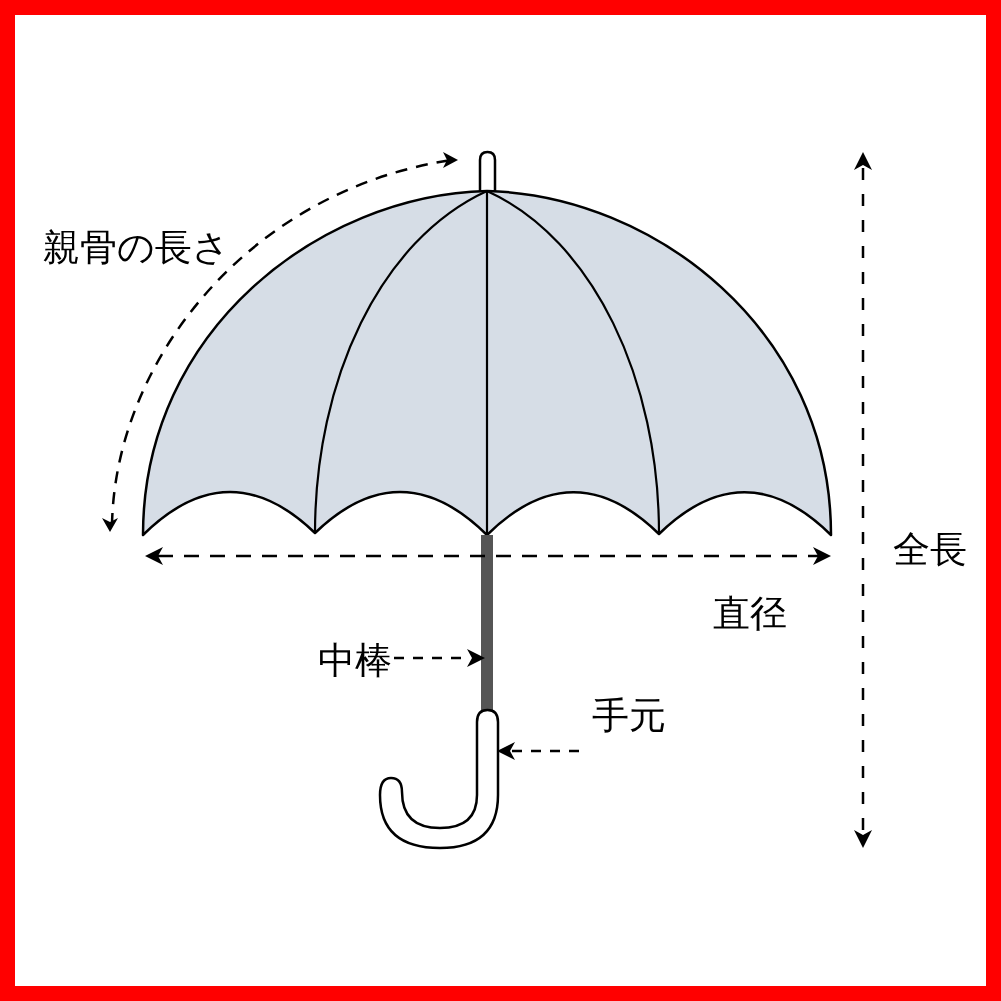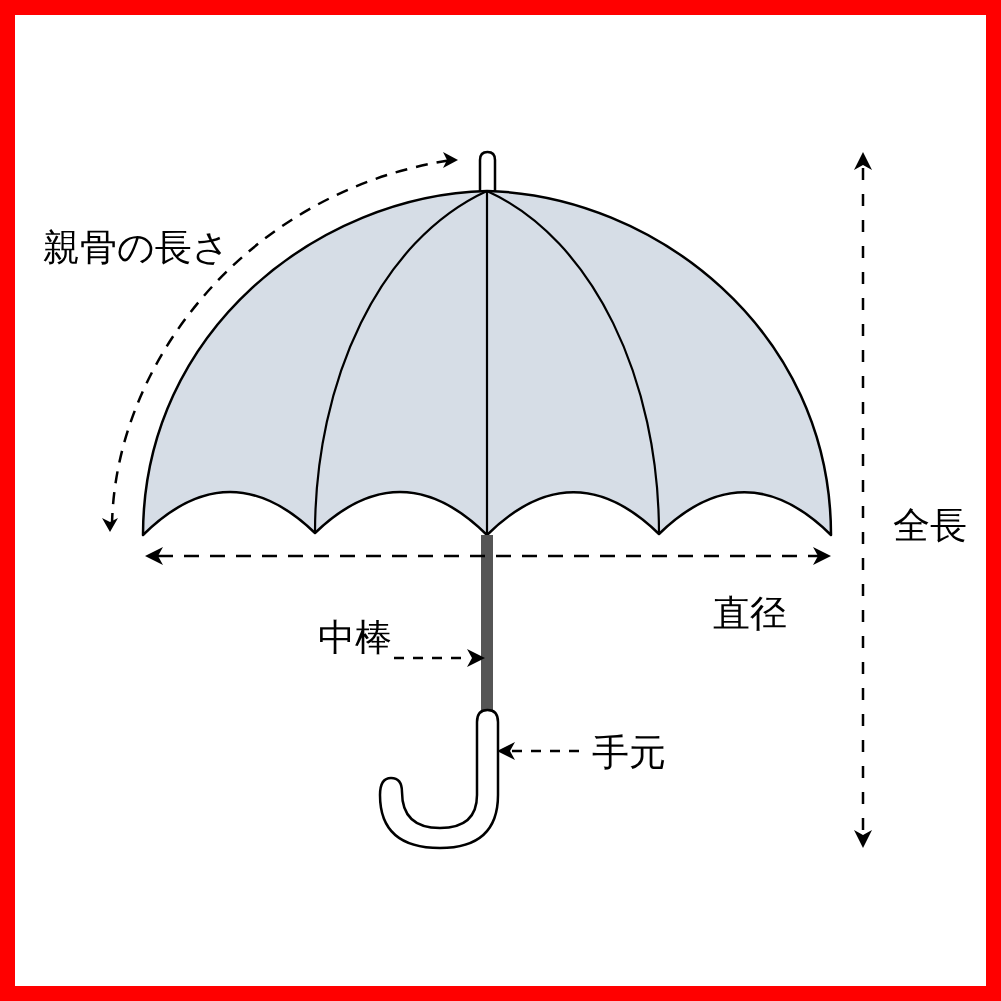--- a/index.html
+++ b/index.html
@@ -98,16 +98,16 @@
     <path d="M485,658 L467,649 L472,658 L467,667 Z" fill="#000"></path>
   </g>
 
   <g>
     <line x1="512" y1="751" x2="580" y2="751" stroke="#000" stroke-width="2.5" stroke-dasharray="10,9"></line>
     <path d="M497,751 L515,742 L510,751 L515,760 Z" fill="#000"></path>
   </g>
 </svg>
 
 <div class="label" style="left:43px; top:232px;">親骨の長さ</div>
-<div class="label" style="left:893px; top:510px;">全長</div>
+<div class="label" style="left:893px; top:534px;">全長</div>
 <div class="label" style="left:713px; top:598px;">直径</div>
-<div class="label" style="left:318px; top:622px;">中棒</div>
-<div class="label" style="left:592px; top:737px;">手元</div>
+<div class="label" style="left:318px; top:645px;">中棒</div>
+<div class="label" style="left:592px; top:700px;">手元</div>
 
 </body></html>

